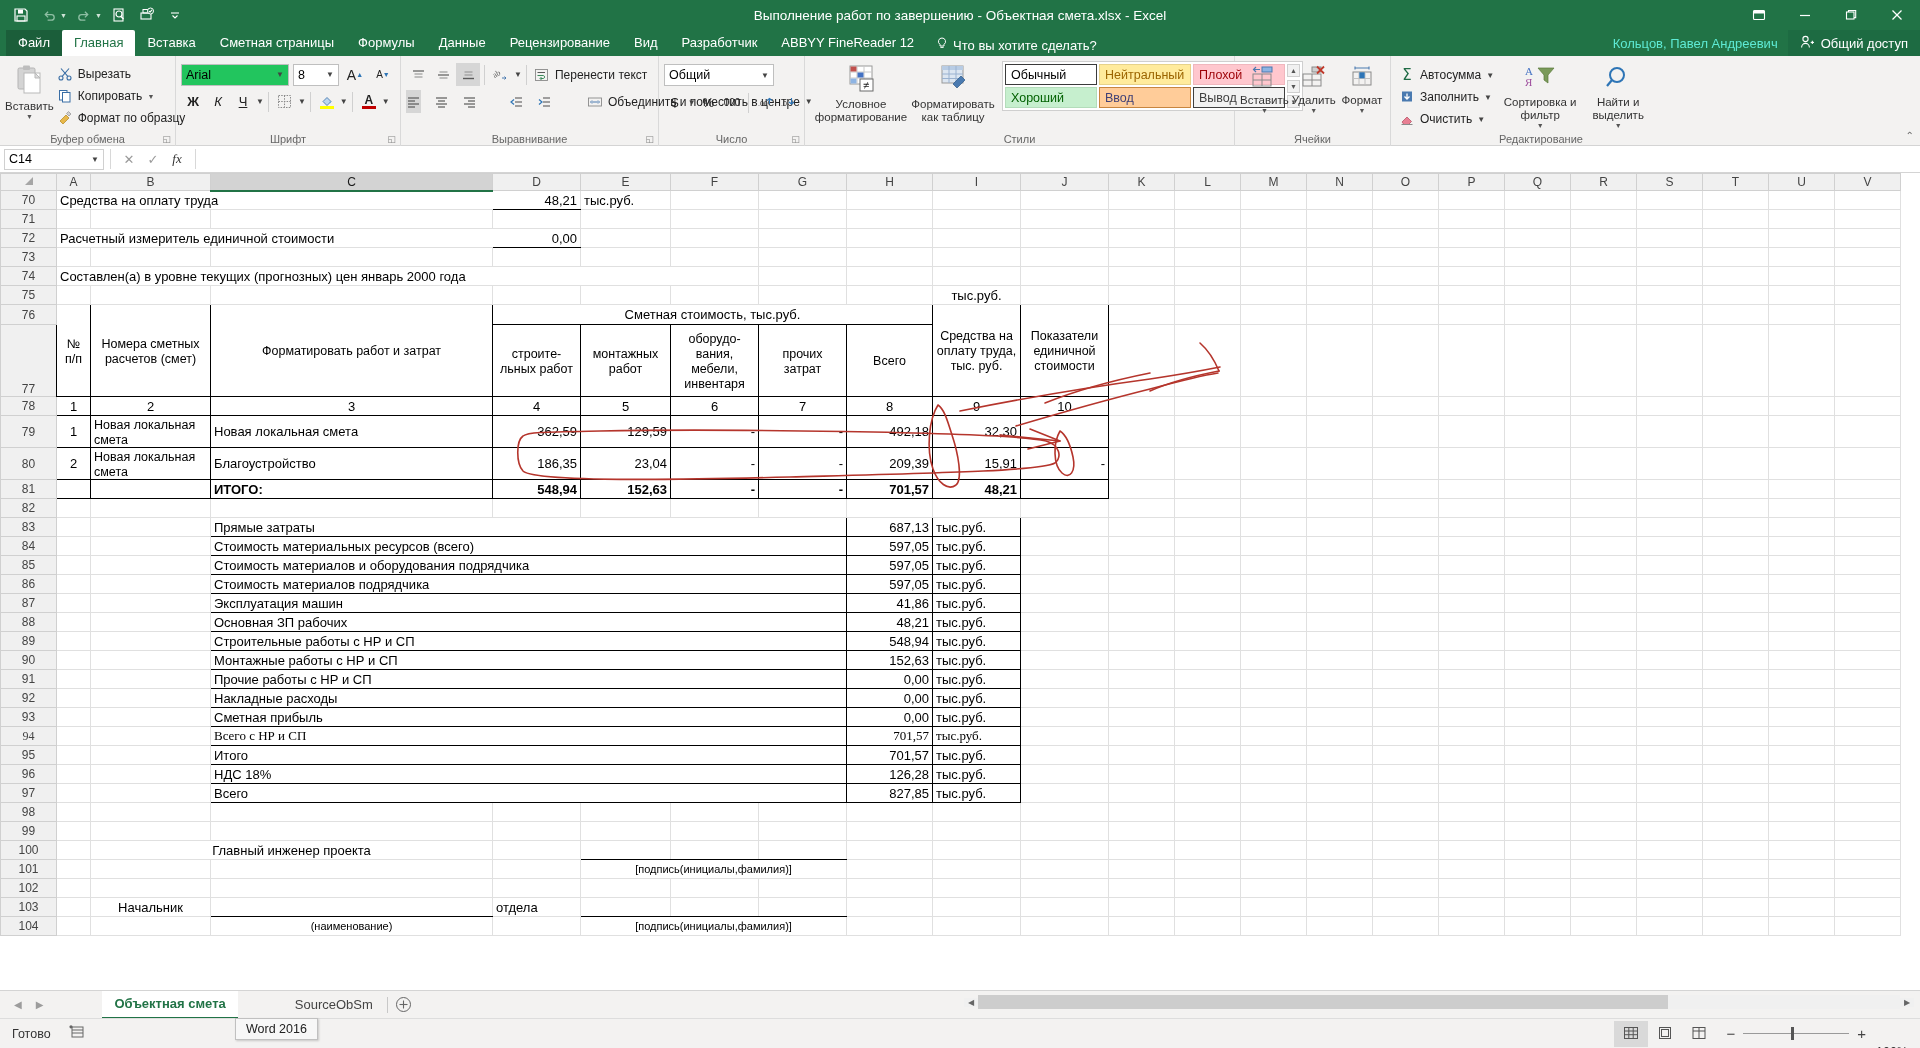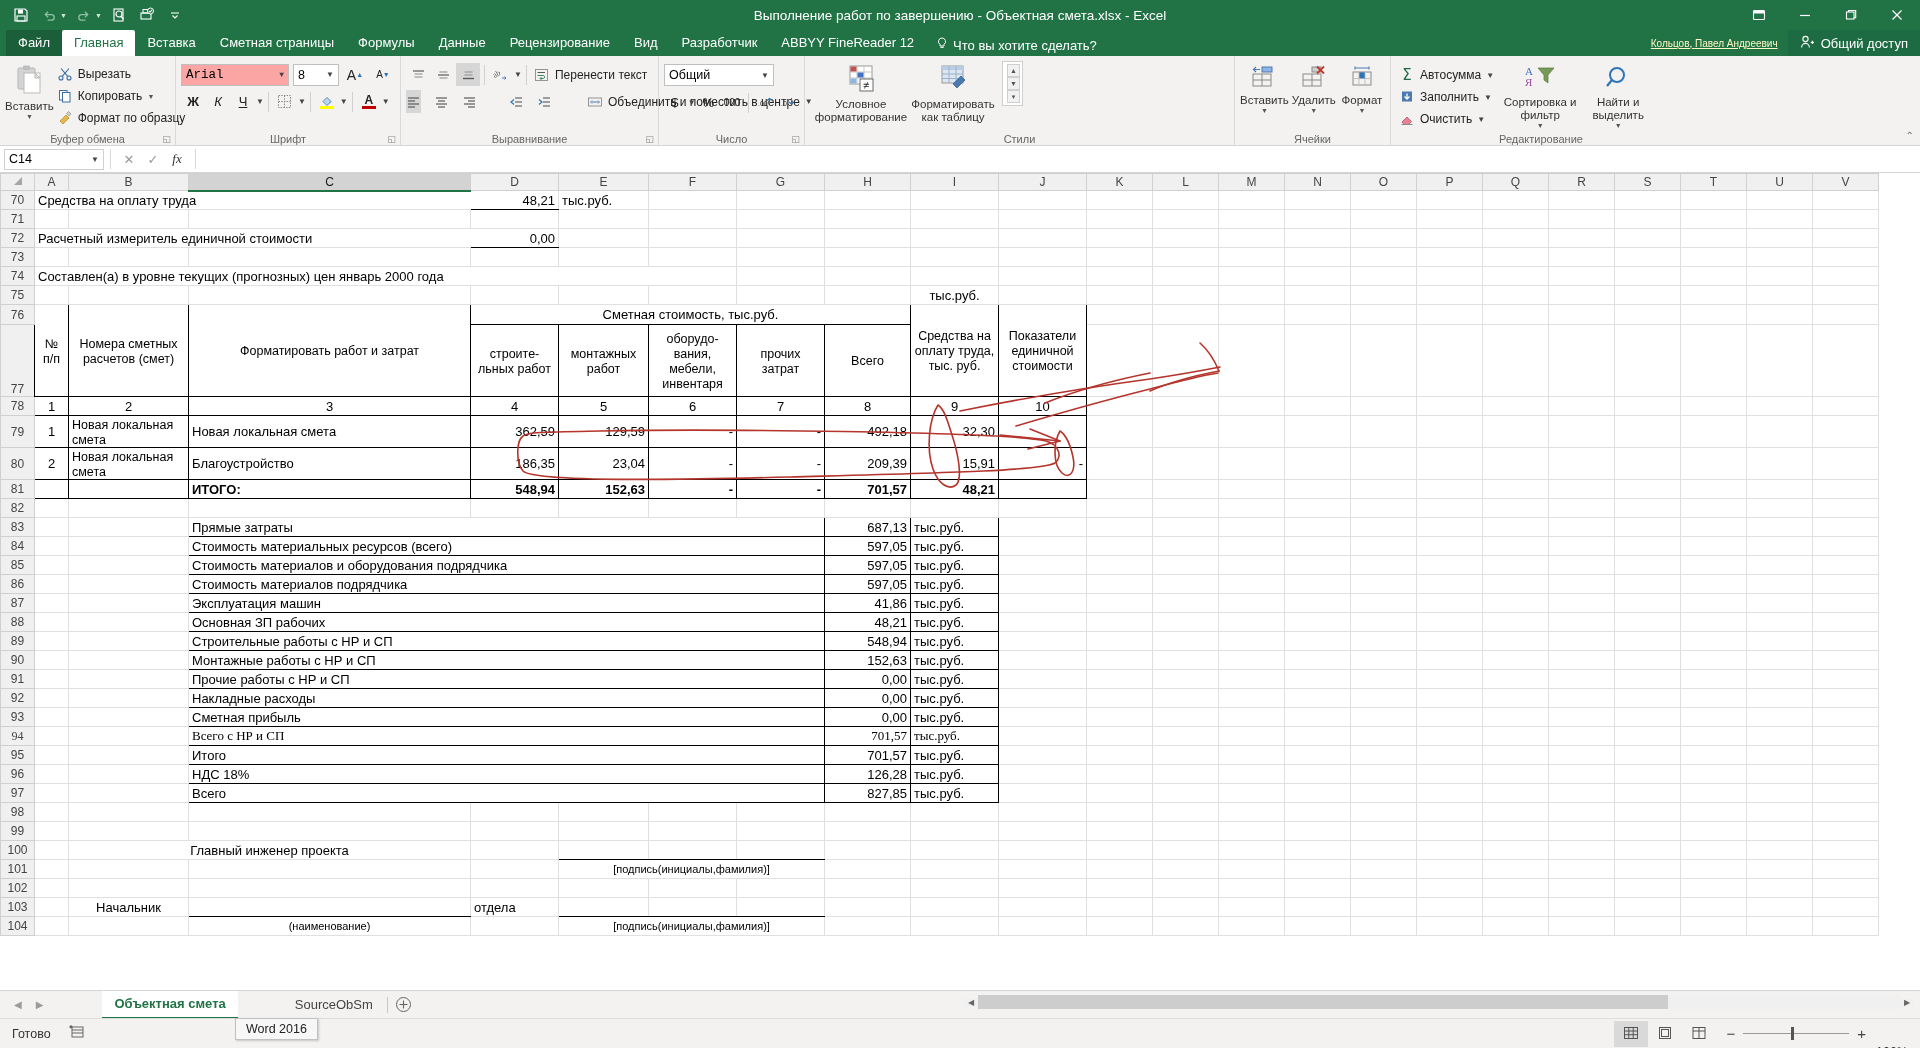--- a/index.html
+++ b/index.html
@@ -35,21 +35,21 @@
     padding-left:6px; position:relative;
   }
   .tab {
     color:#fff; font-size:13px; padding:3px 12px 5px 12px; height:26px;
     display:flex; align-items:center; white-space:nowrap;
   }
   .tab.active { background:#fff; color:#217346; font-weight:normal; border-radius:2px 2px 0 0; }
   .tab.file { background:#1b5e3a; }
   .tellme { color:#fff; font-size:13px; display:flex; align-items:center; gap:5px; padding:3px 10px; }
   .tab-right { position:absolute; right:0; bottom:0; display:flex; align-items:center; height:26px; }
-  .user-name { color:#fef9c3; font-size:10px; padding-right:10px;text-decoration:underline; }
+  .user-name { color:#5eead4; font-size:13px; padding-right:10px; }
   .share-btn {
     color:#fff; font-size:13px; background:#1d6b42; height:26px;
     display:flex; align-items:center; gap:6px; padding:0 12px;
   }
 
   
   .ribbon {
     height:90px; background:#f3f2f1; border-bottom:1px solid #d4d4d4;
     display:flex; position:relative;
   }
@@ -61,23 +61,23 @@
   .rbody { display:flex; flex:1; align-items:flex-start; padding-top:2px; }
 
   .big-btn { display:flex; flex-direction:column; align-items:center; justify-content:flex-start;
              width:54px; font-size:11.5px; color:#333; padding-top:3px; }
   .big-btn .lbl { text-align:center; line-height:1.15; margin-top:2px; }
   .big-btn .caret { font-size:7px; color:#555; }
   .sm-row { display:flex; align-items:center; gap:5px; font-size:12px; color:#222;
             height:22px; padding:0 3px; white-space:nowrap; }
   .sm-row .ic { width:16px; height:16px; display:flex; align-items:center; justify-content:center; }
 
-  .fontname { width:108px; height:22px; border:1px solid #bfbfbf; background:#fca5a5;
+  .fontname { width:108px; height:22px; border:1px solid #bfbfbf; background:#22c55e;
               font-size:12.5px; padding:0 4px; display:flex; align-items:center;
-              justify-content:space-between;font-family:Liberation Mono, monospace; }
+              justify-content:space-between; }
   .fontsize { width:46px; height:22px; border:1px solid #bfbfbf; background:#fff;
               font-size:12.5px; padding:0 4px; display:flex; align-items:center;
               justify-content:space-between; }
   .cbcaret { font-size:8px; color:#444; }
   .fbtn { width:24px; height:23px; display:flex; align-items:center; justify-content:center;
           font-size:13px; color:#222; }
   .fbtn.on { background:#d6d6d6; }
   .sep { width:1px; height:20px; background:#d0d0d0; margin:0 3px; }
 
   .numfmt { width:110px; height:22px; border:1px solid #bfbfbf; background:#fff;
@@ -110,21 +110,21 @@
   .gridwrap { position:relative; height:calc(1048px - 30px - 26px - 90px - 27px - 28px - 30px);
               overflow:hidden; background:#fff; }
   table.sheet { border-collapse:collapse; table-layout:fixed; }
   .colhead td, .colhead th {
     background:#f0f0f0; border:1px solid #d0d0d0; height:17px;
     text-align:center; font-size:12px; color:#444; font-weight:normal;
   }
   .colhead td.sel { background:#d3d3d3; color:#1a1a1a; border-bottom:2px solid #217346; }
   td.rh {
     background:#f0f0f0; border:1px solid #d0d0d0; text-align:center;
-    font-size:12px; color:#444; width:34px;
+    font-size:12px; color:#444; width:56px;
   }
   td.cell { border-right:1px solid #e0e0e0; border-bottom:1px solid #e0e0e0;
             font-size:13px; padding:0 3px; height:19px; overflow:hidden;
             white-space:nowrap; vertical-align:middle; }
   .r { text-align:right; }
   .c { text-align:center; }
   .b { font-weight:bold; }
   .bl { border-left:1px solid #000 !important; }
   .bt { border-top:1px solid #000 !important; }
   .bb { border-bottom:1px solid #000 !important; }
@@ -563,20 +563,40 @@
             <line x1="5" y1="10" x2="26" y2="10" stroke="#9ab2d0"></line>
               <line x1="5" y1="14.5" x2="26" y2="14.5" stroke="#9ab2d0"></line>
             <line x1="12" y1="2" x2="12" y2="19" stroke="#9ab2d0"></line>
               <line x1="19" y1="2" x2="19" y2="19" stroke="#9ab2d0"></line>
             <path d="M16 20l8-8 4 4-8 8-4-4z" fill="#4a7ab0" stroke="#2e5a88" stroke-width=".7"></path>
           </svg>
         </span>
         <span class="lbl">Форматировать как таблицу</span>
       </div>
       <div class="stylebox">
+        <div class="stylegrid">
+          <div class="stylecell" style="background:#ffffff;color:#000;border-color:#3b3b3b;">
+              <span>Обычный</span>
+            </div>
+          <div class="stylecell" style="background:#ffeb9c;color:#9c6500;border-color:#e6d28a;">
+              <span>Нейтральный</span>
+            </div>
+          <div class="stylecell" style="background:#ffc7ce;color:#9c0006;border-color:#f0b7be;">
+              <span>Плохой</span>
+            </div>
+          <div class="stylecell" style="background:#c6efce;color:#006100;border-color:#b3dcba;">
+              <span>Хороший</span>
+            </div>
+          <div class="stylecell" style="background:#ffcc99;color:#3f3f76;border-color:#c8853f;">
+              <span>Ввод</span>
+            </div>
+          <div class="stylecell" style="background:#f2f2f2;color:#3f3f3f;border-color:#3f3f3f;">
+              <span>Вывод</span>
+            </div>
+        </div>
         <div class="stylescroll">
           <div class="ssbtn">▲</div>
           <div class="ssbtn">▼</div>
           <div class="ssbtn">▾</div>
         </div>
       </div>
     </div>
     <div class="rgroup-title">Стили</div>
   </div>
 

